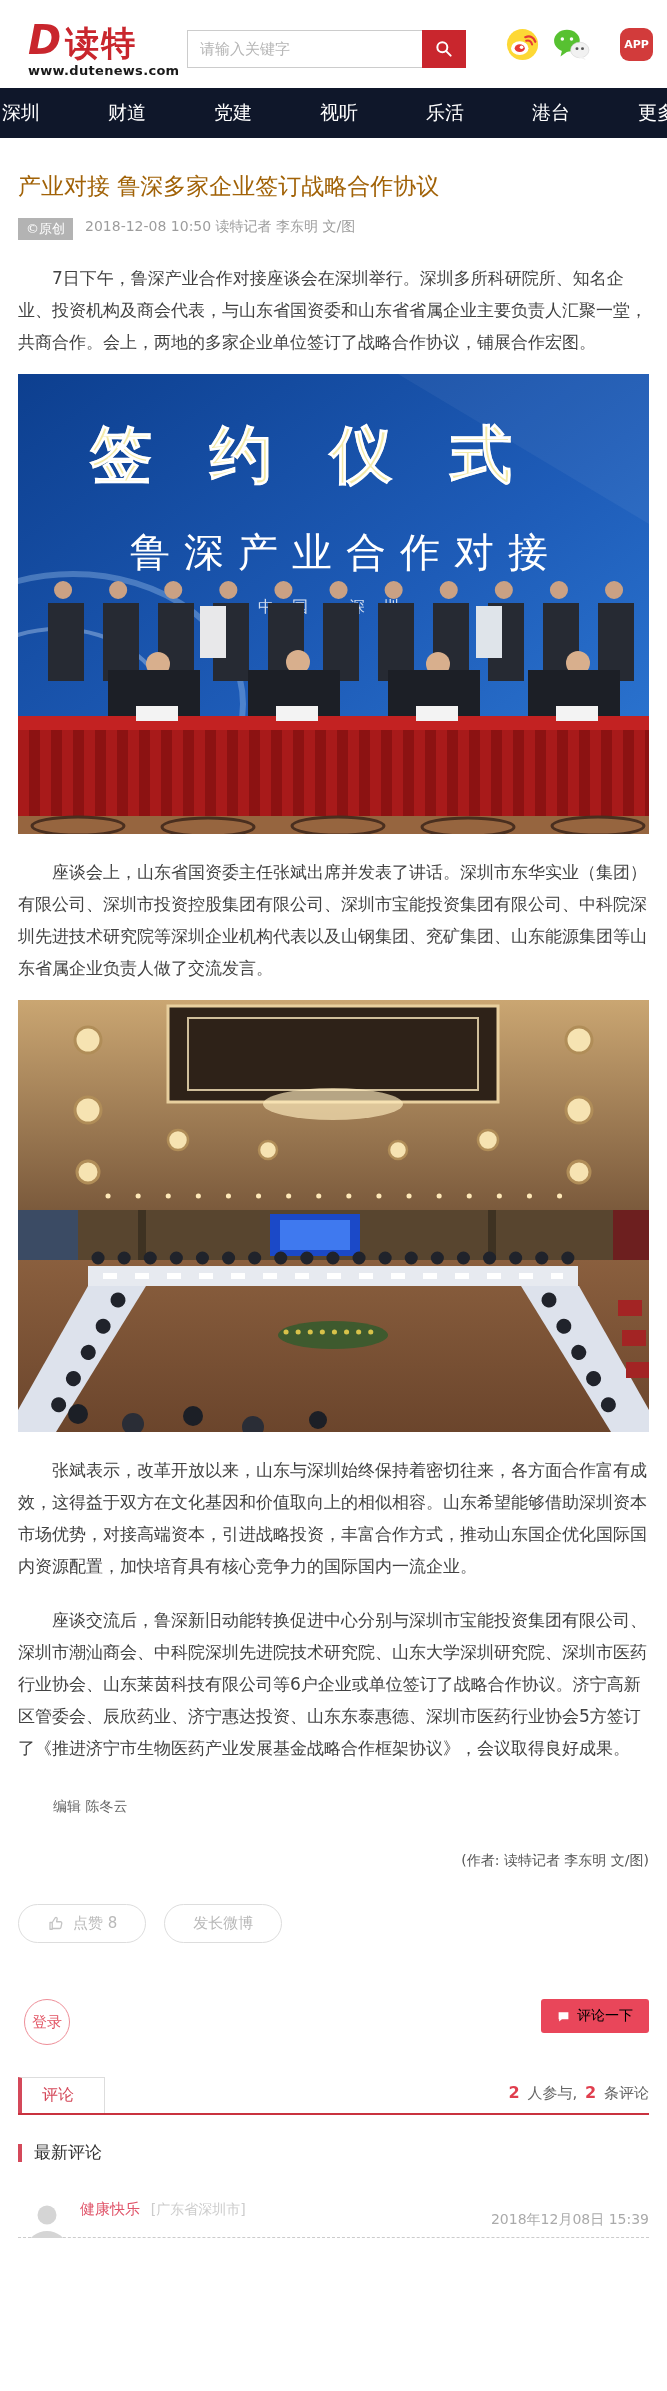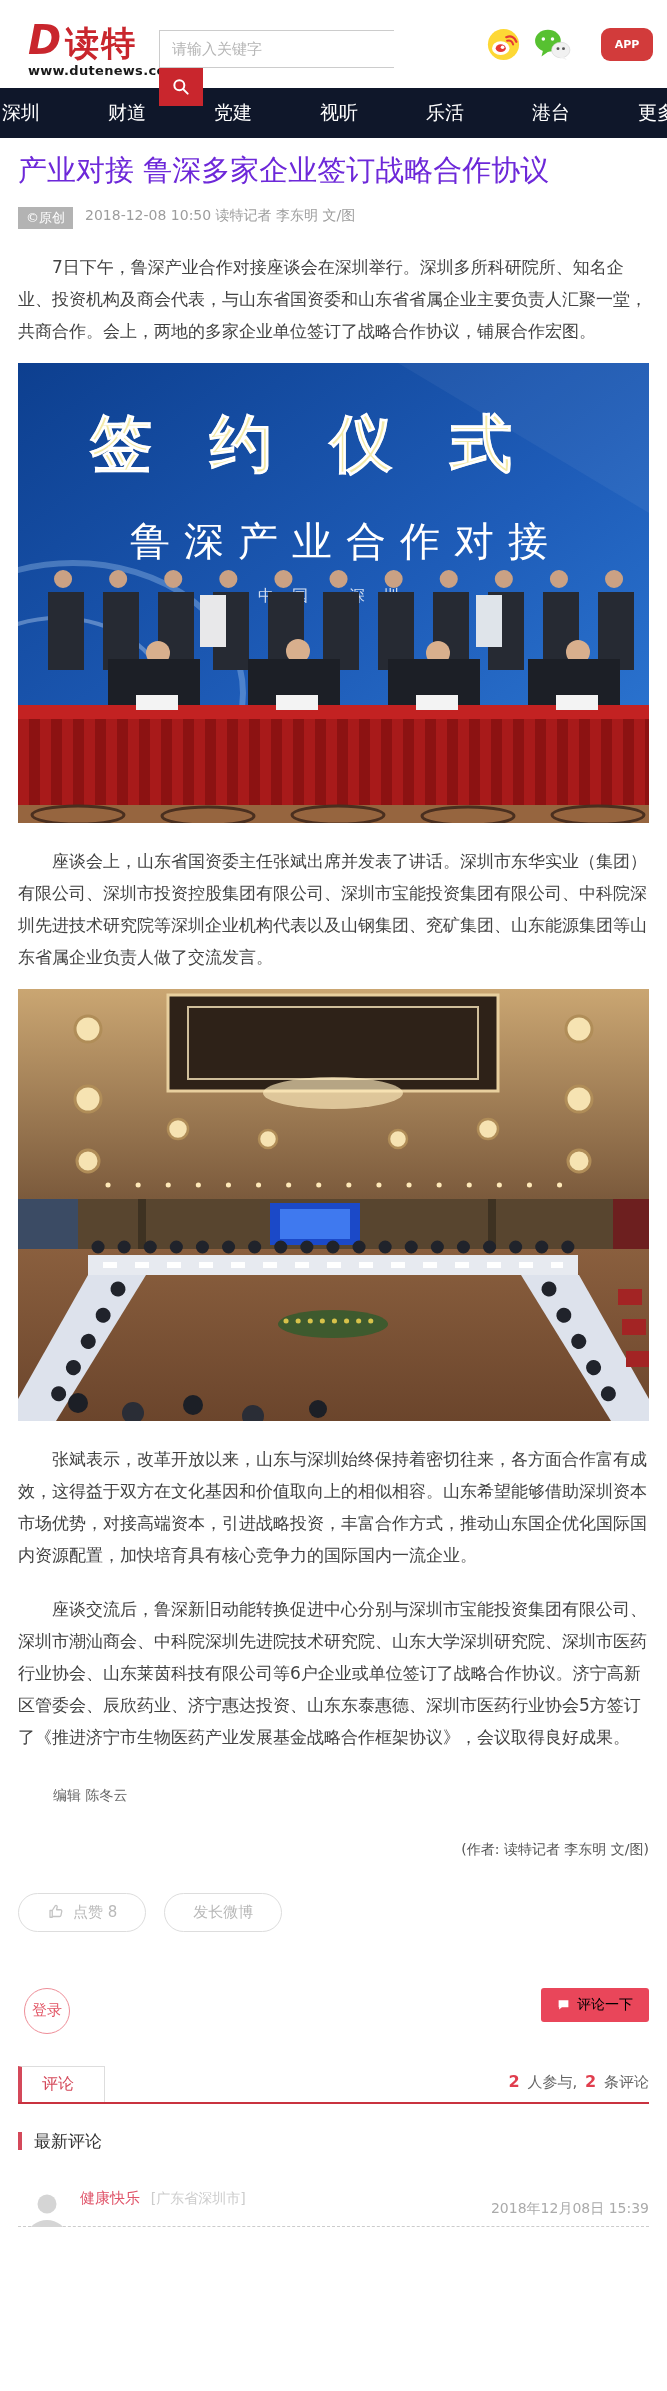--- a/index.html
+++ b/index.html
@@ -9,37 +9,37 @@
     font-family: "DejaVu Sans", "Liberation Sans", sans-serif;
     color:#333;
   }
   
   .header { position:relative; height:88px; background:#fff; }
   .logo { position:absolute; left:28px; top:20px; cursor:pointer; }
   .logo-row { display:flex; align-items:flex-end; line-height:1; }
   .logo-d { color:#c9262d; font-size:40px; font-weight:bold; font-style:italic; margin-right:4px; }
   .logo-cn { color:#c9262d; font-size:34px; font-weight:bold; letter-spacing:2px; }
   .logo-url { font-size:13px; font-weight:bold; color:#1a1a1a; margin-top:3px; letter-spacing:0.3px; }
-  .search { position:absolute; left:159px; top:30px; display:flex;flex-direction:column; }
+  .search { position:absolute; left:187px; top:30px; display:flex; }
   .search input {
     width:235px; height:38px; border:1px solid #ccc; border-right:none;
     font-size:15px; padding:0 12px; color:#333; outline:none;
     font-family:inherit;
   }
   .search input::placeholder { color:#b5b5b5; }
   .search-btn { width:44px; height:38px; background:#c9262d; border:none; cursor:pointer; display:flex; align-items:center; justify-content:center; }
   .header-icons { position:absolute; right:14px; top:28px; display:flex; align-items:center; gap:14px; }
   .hicon { width:33px; height:33px; cursor:pointer; }
-  .app-badge { width:52px; height:33px; border-radius:9px; background:#d23b3b; color:#fff; font-size:11px; font-weight:bold; display:flex; align-items:center; justify-content:center; cursor:pointer;margin-left:16px; }
+  .app-badge { width:33px; height:33px; border-radius:9px; background:#d23b3b; color:#fff; font-size:11px; font-weight:bold; display:flex; align-items:center; justify-content:center; cursor:pointer;margin-left:16px; }
   
   .nav { height:50px; background:#0f172a; display:flex; align-items:center; gap:68px; padding-left:2px; overflow:hidden; white-space:nowrap; }
   .nav a { color:#fff; font-size:19px; text-decoration:none; flex:0 0 auto; cursor:pointer; }
   
   .content { padding:0 18px; }
-  h1.title { font-size:29px; font-weight:400; color:#6d28d9; margin-top:12px; line-height:1.4; }
+  h1.title { font-size:23px; font-weight:400; color:#a16207; margin-top:32px; line-height:1.4; }
   .meta { margin-top:16px; display:flex; align-items:flex-start; gap:12px; }
   .badge { background:#b3b3b3; color:#fff; font-size:13px; padding:2px 8px; }
   .meta-text { color:#9d9d9d; font-size:14px; }
   p.para { font-size:17px; line-height:32px; color:#424242; text-indent:2em; margin-top:22px; }
   figure.photo { margin:16px 0; }
   figure.photo svg { display:block; width:100%; height:auto; }
   .editor { font-size:14px; color:#666; text-indent:2.5em; margin-top:34px; }
   .author-note { font-size:14px; color:#555; text-align:right; margin-top:36px; }
   .action-row { margin-top:34px; display:flex; gap:18px; }
   .pill {

